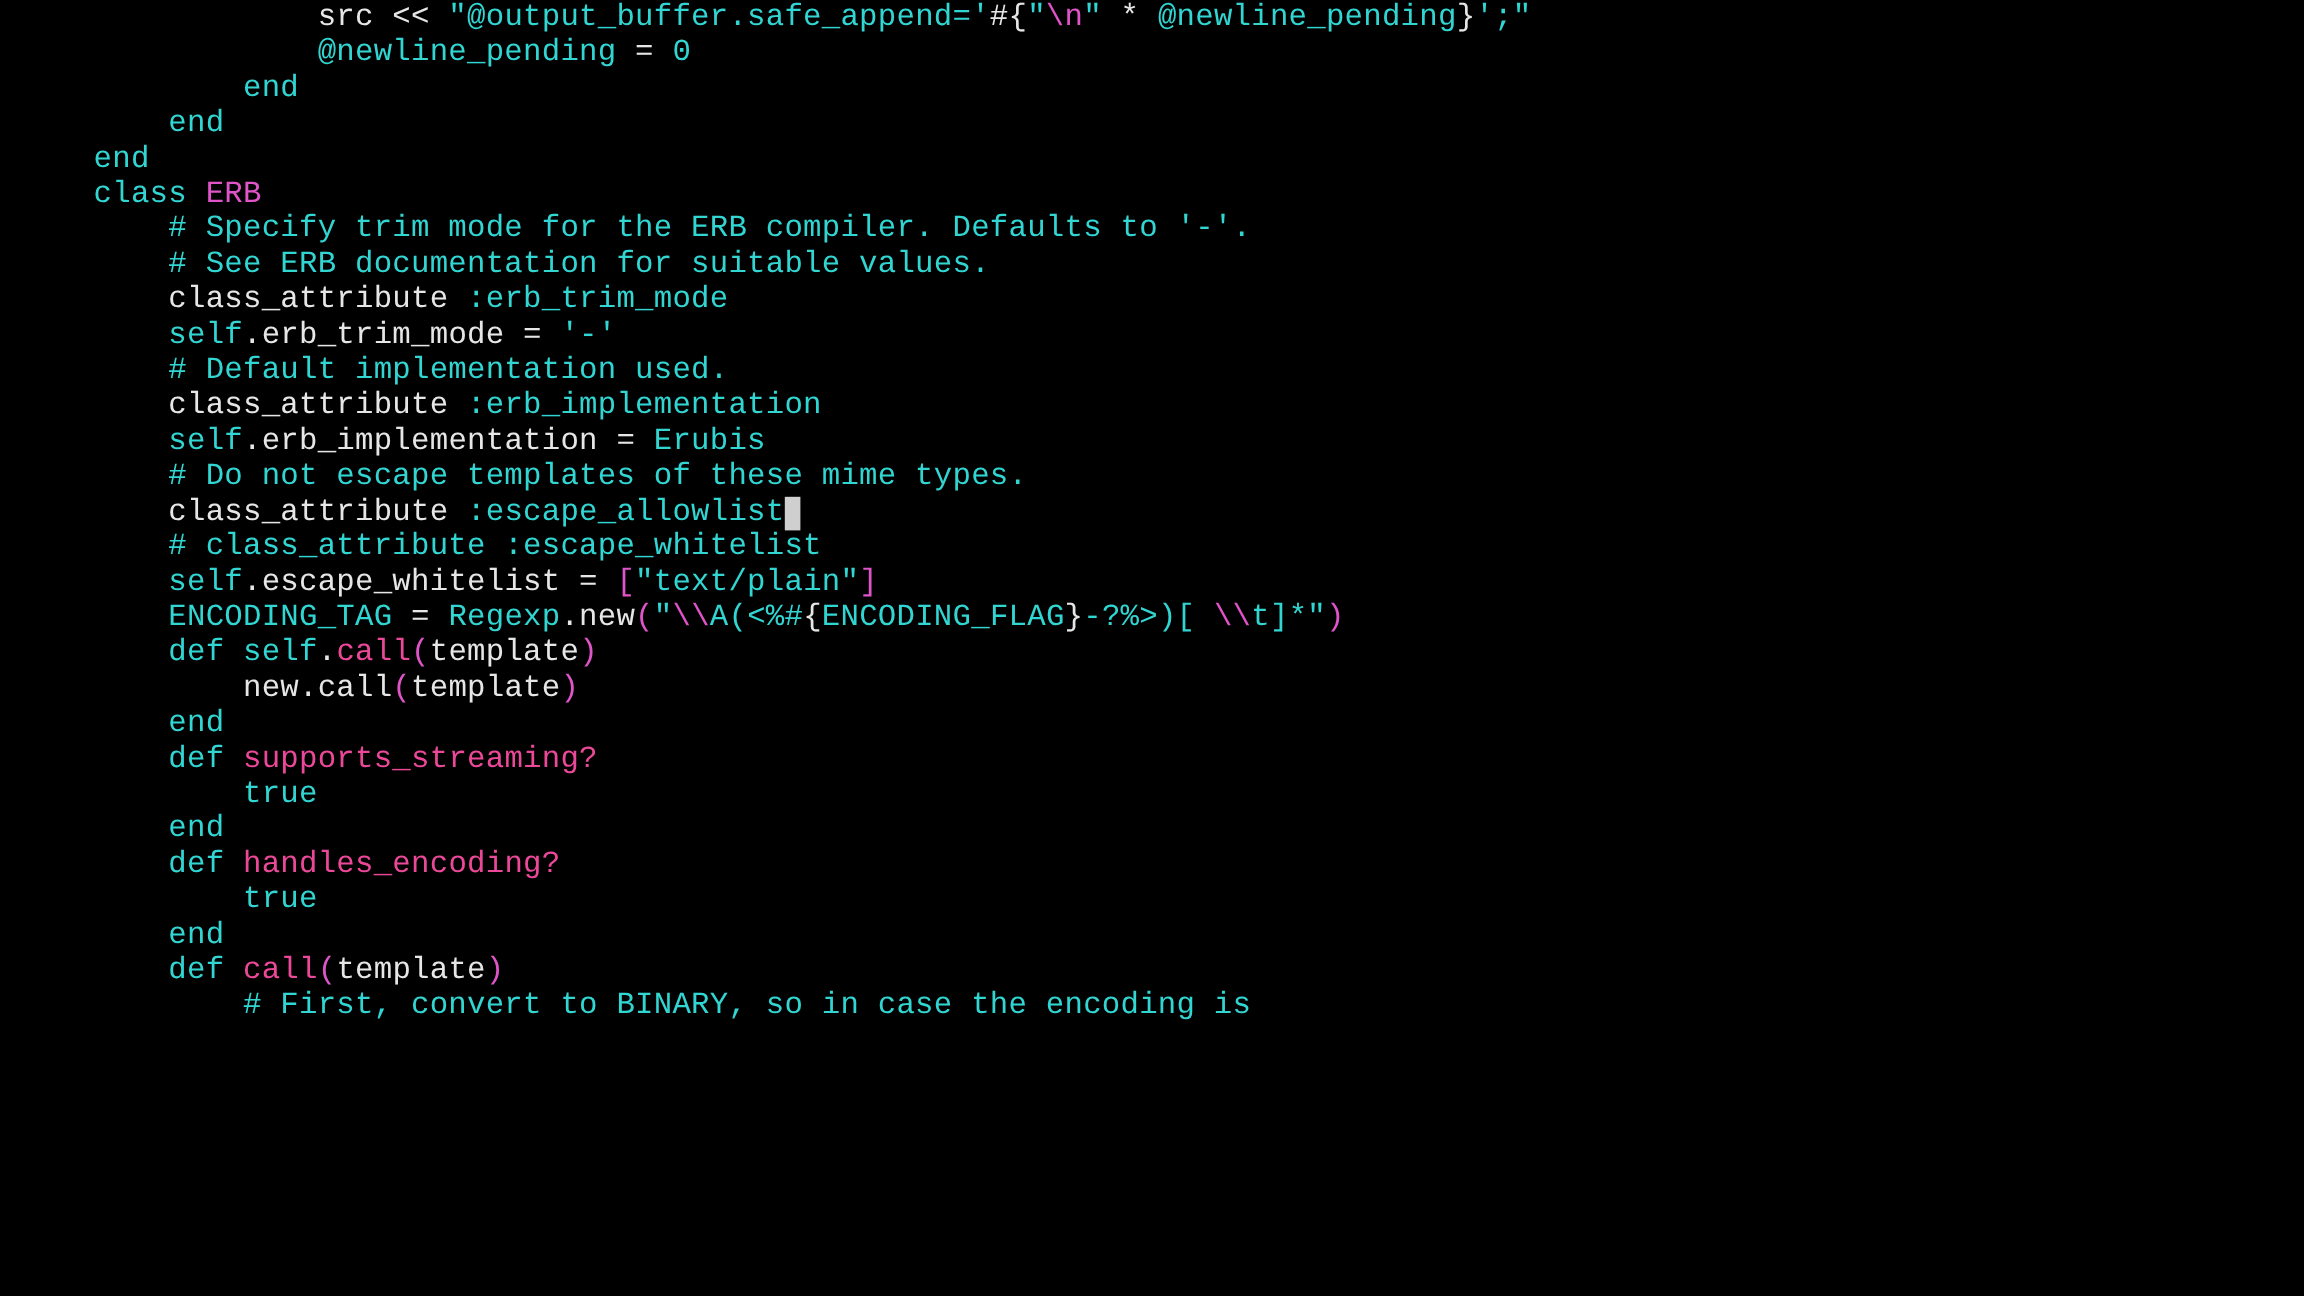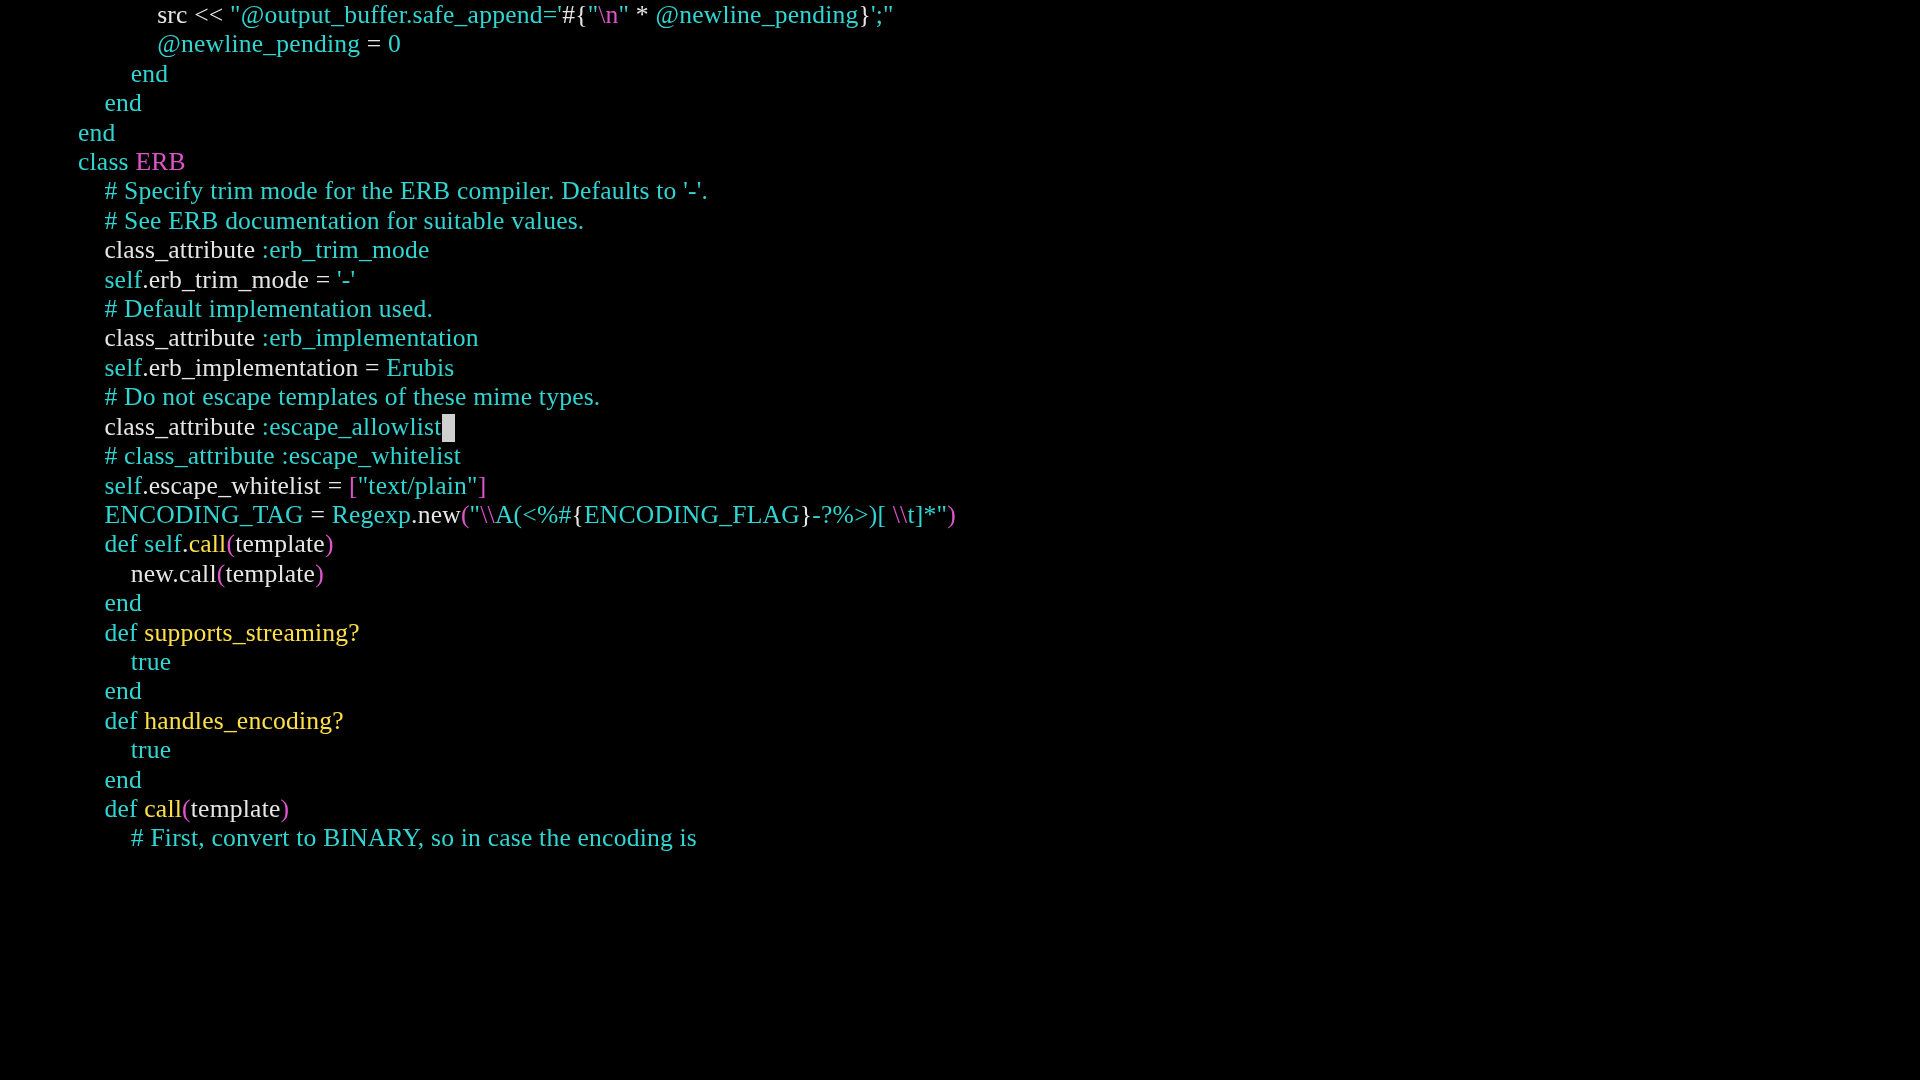--- a/index.html
+++ b/index.html
@@ -4,34 +4,34 @@
 <style>
   html, body {
     margin: 0;
     padding: 0;
     background: #000;
     width: 1920px;
     height: 1080px;
     overflow: hidden;
   }
   .editor {
-    font-family: Liberation Serif, serif;
+    font-family: Liberation Mono, monospace;
     font-size: 25.6px;
     line-height: 29.4px;
     white-space: pre;
     color: #e6e6e6;
     padding-left: 78px;
     padding-top: 0px;
     letter-spacing: 0.2px;
   }
   .line { display: block; }
   .fg-default { color: #e6e6e6; }
   .fg-cyan    { color: #31d5d1; }  
   .fg-magenta { color: #df54c9; }  
-  .fg-white   { color: #fde047; }  
+  .fg-white   { color: #ec4899; }  
   .cursor {
     display: inline-block;
     width: 13px;
     height: 28px;
     background: #cfcfcf;
     vertical-align: text-bottom;
     position: relative;
     top: 1px;
   }
 </style>

